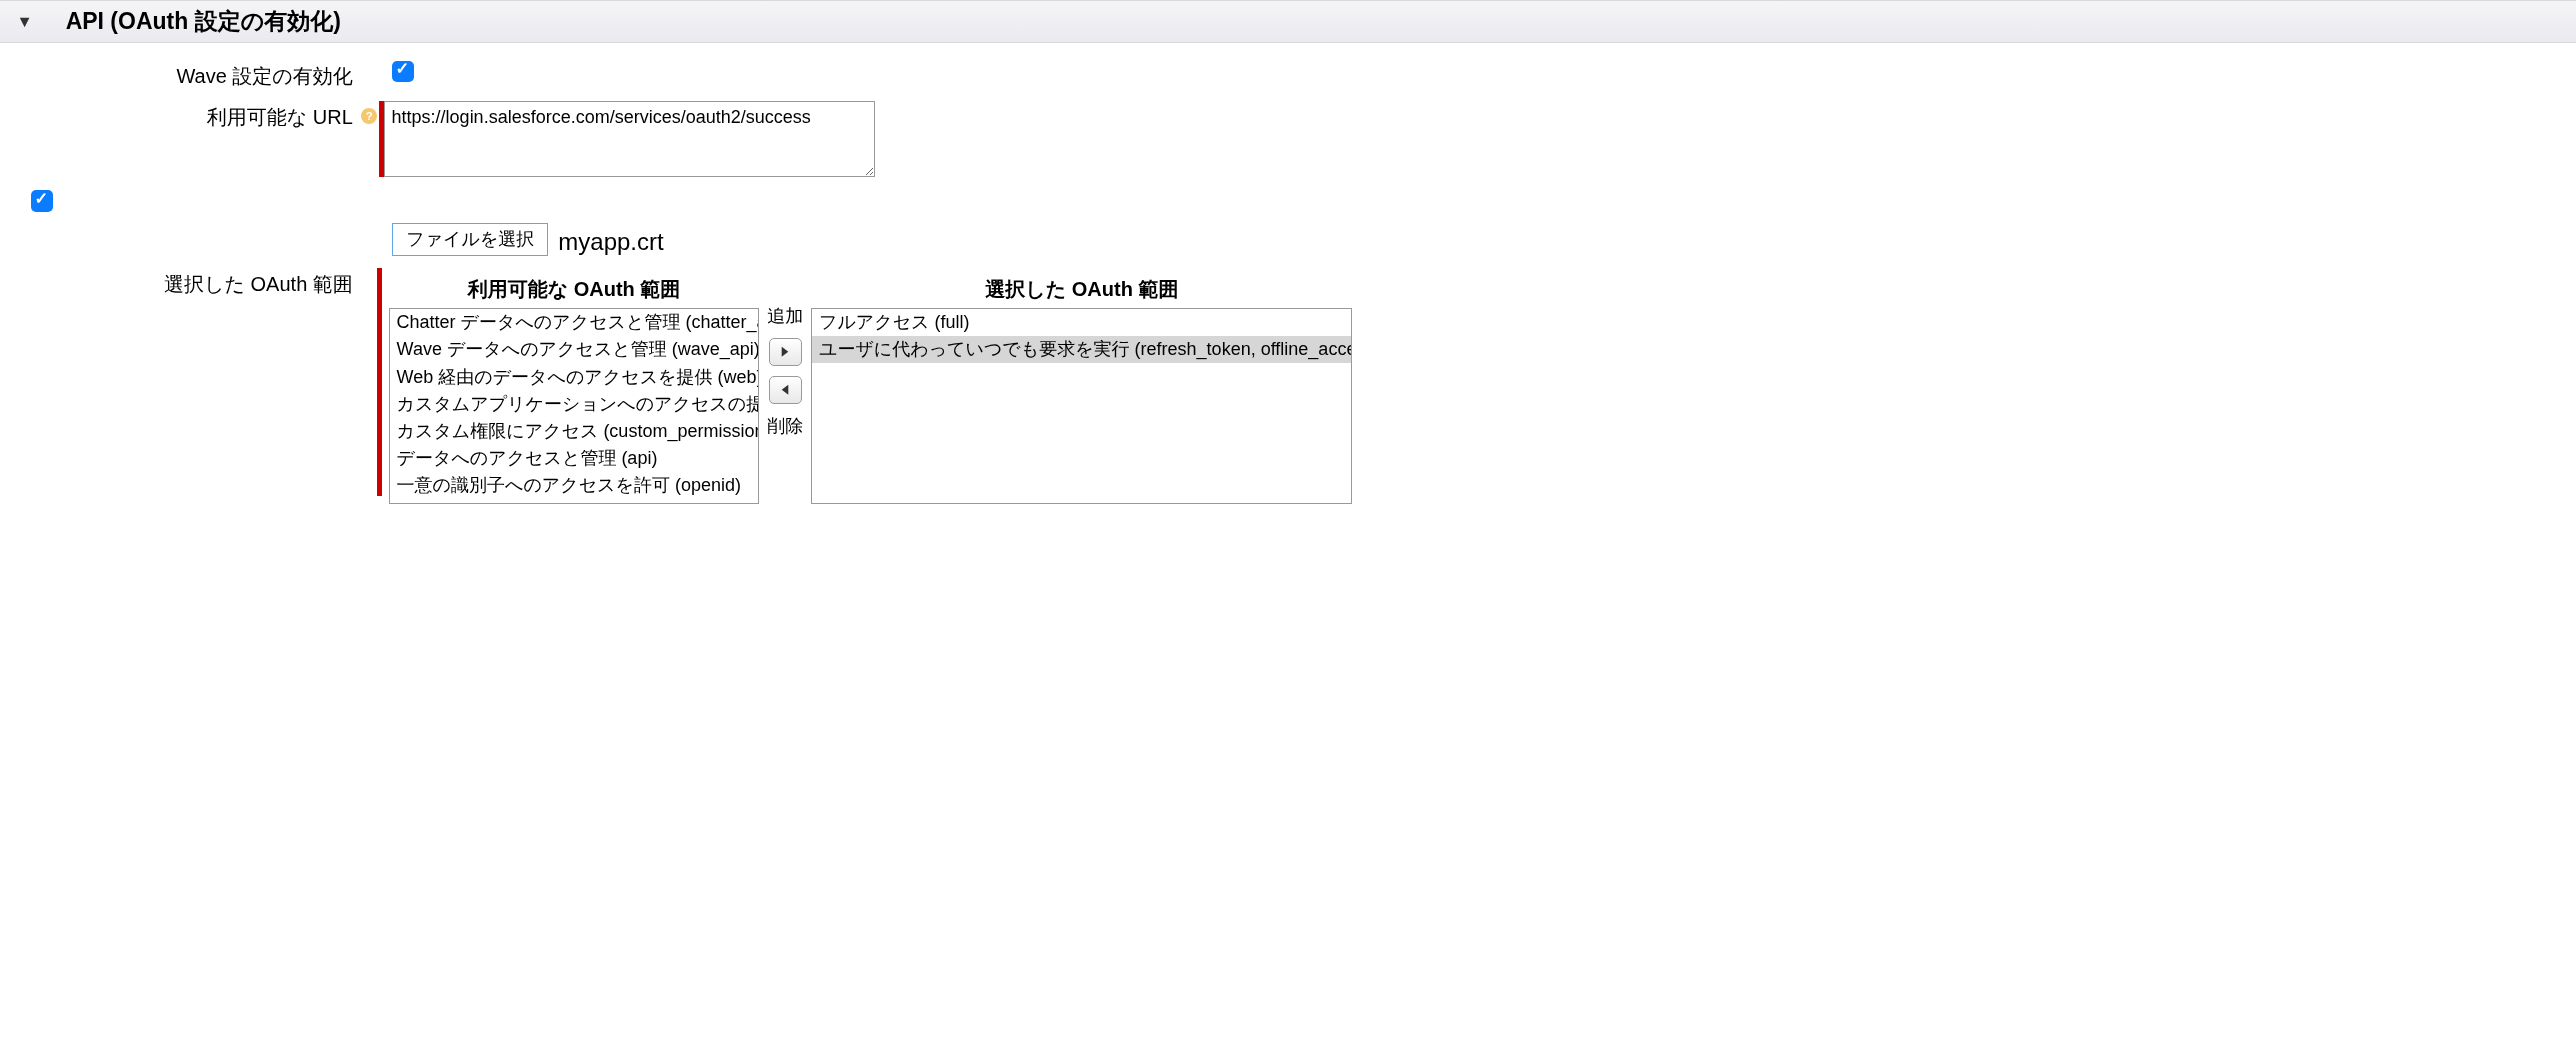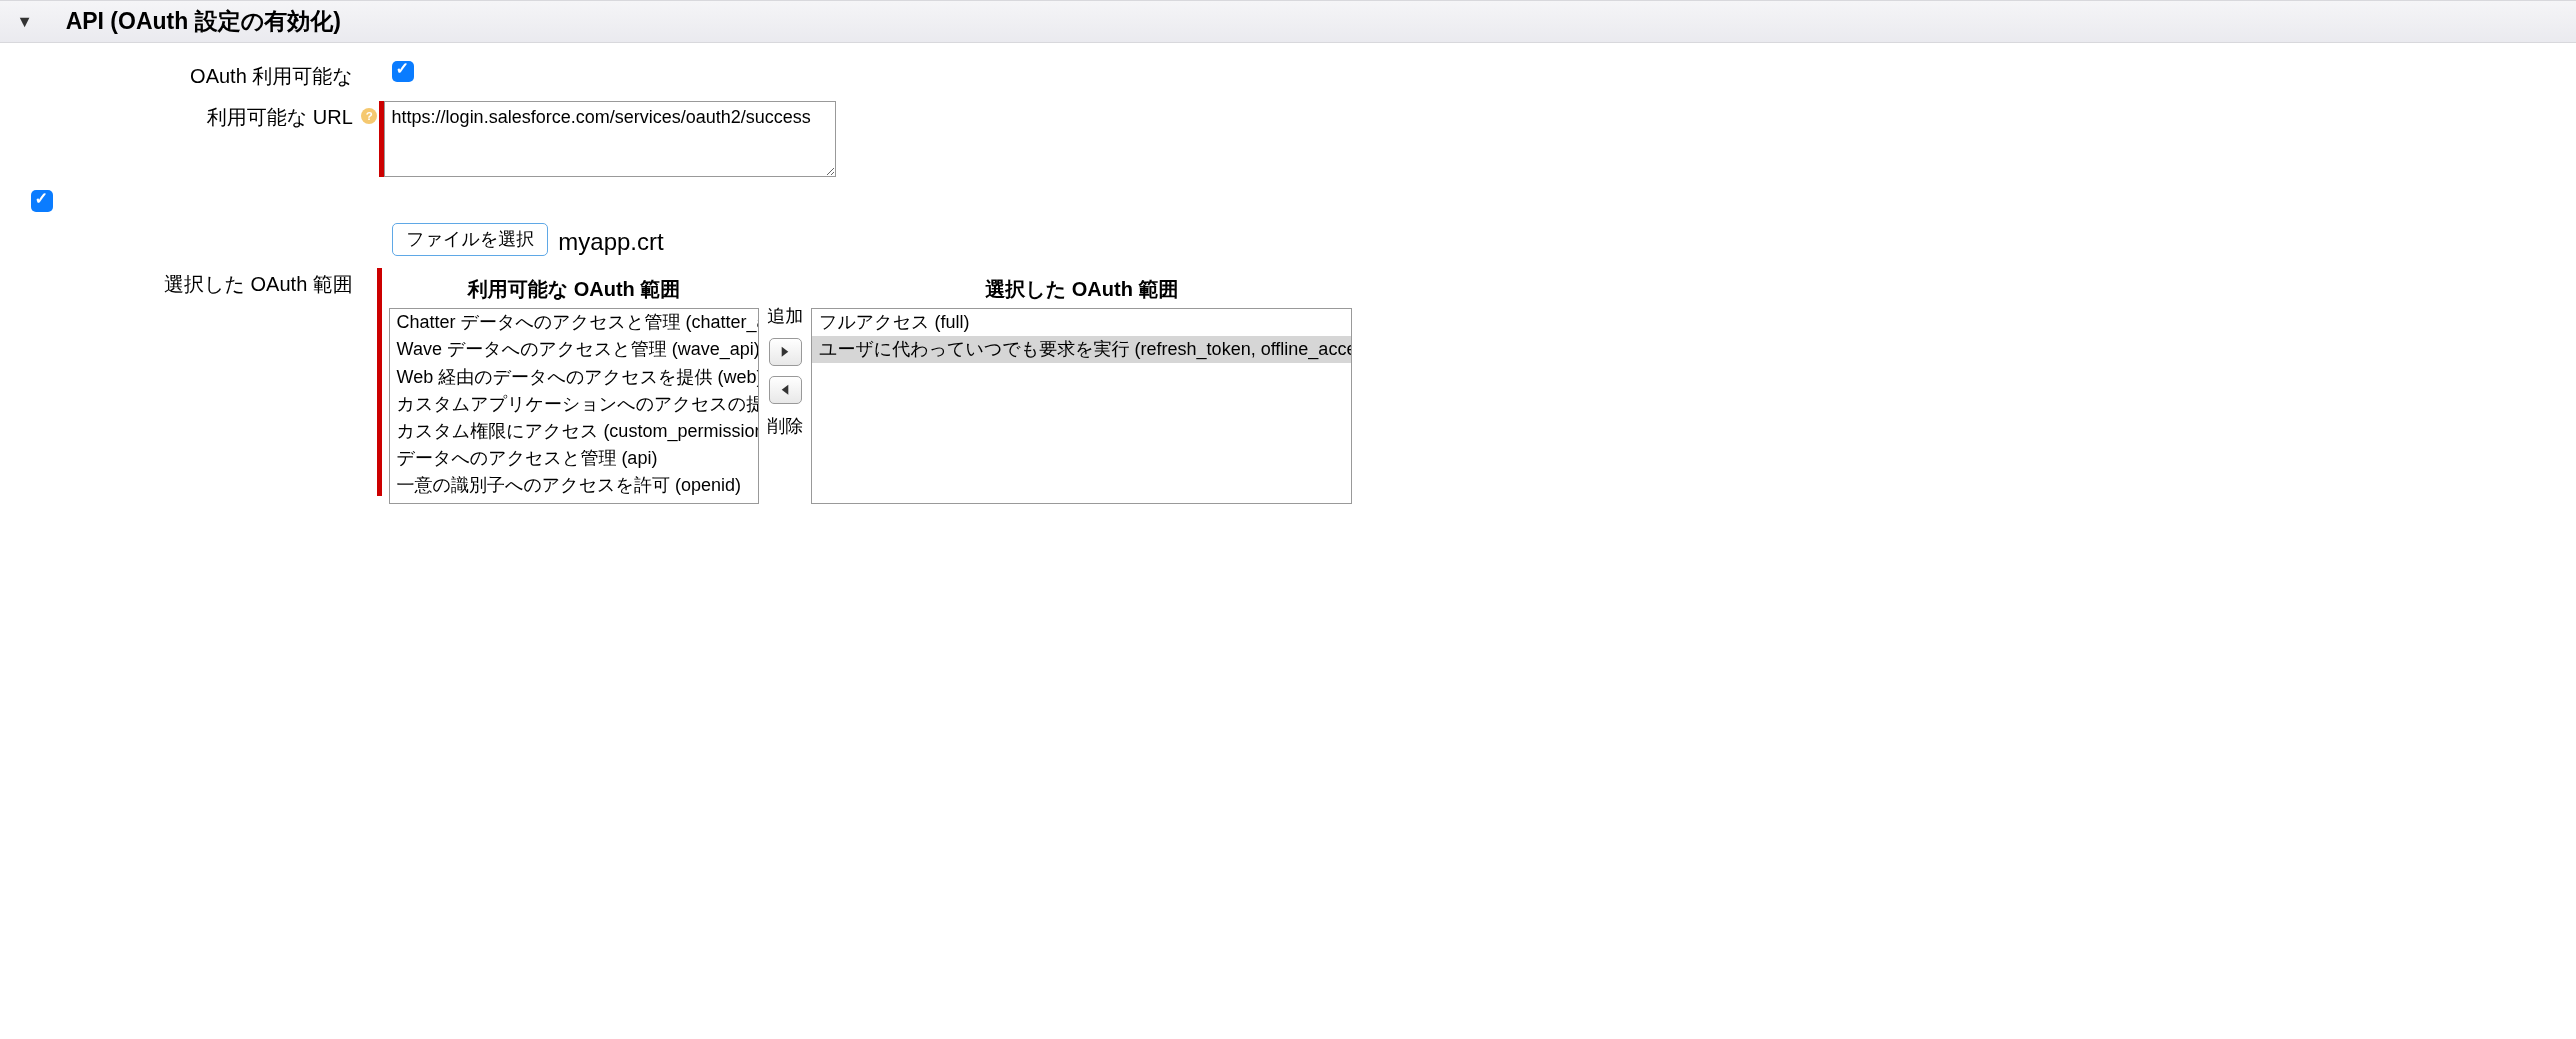--- a/index.html
+++ b/index.html
@@ -83,32 +83,32 @@
     .checkbox-custom::after {
       content: "✓";
       color: white;
       position: absolute;
       top: -1.6px;
       left: 3.3px;
       font-size: 16.4px;
       font-weight: bold;
     }
     .textarea-callback {
-      width: 452px;
+      width: 491px;
       height: 76px;
       border: 0.8px solid #999;
       padding: 5px 6.6px;
       font-size: 18px;
       font-family: inherit;
       resize: both;
     }
     .file-choose-btn {
       border: 1.6px solid #5fa8e6;
       background: #ffffff;
-      border-radius: 5px;
+      border-radius: 0;
       padding: 3.3px 13px;
       font-size: 18px;
       cursor: pointer;
       font-family: inherit;
     }
     .file-name {
       margin-left: 10px;
       font-size: 24px;
       padding-top: 5px;
     }
@@ -177,21 +177,21 @@
   </style>
 </head>
 <body>
 
 <div class="section-header">
   <span class="collapse-triangle">▼</span>
   <span class="section-title">API (OAuth 設定の有効化)</span>
 </div>
 
 <div class="form-row">
-  <div class="form-label">OAuth 利用可能な</div>
+  <div class="form-label">Wave 設定の有効化</div>
   <div class="form-value">
     <span style="width:23px;"></span>
     <input type="checkbox" class="checkbox-custom" checked="" style="">
   </div>
 </div>
 
 <div class="form-row">
   <div class="form-label">利用可能な URL</div>
   <span class="help-icon">?</span>
   <div class="form-value" style="padding-left:0;">

